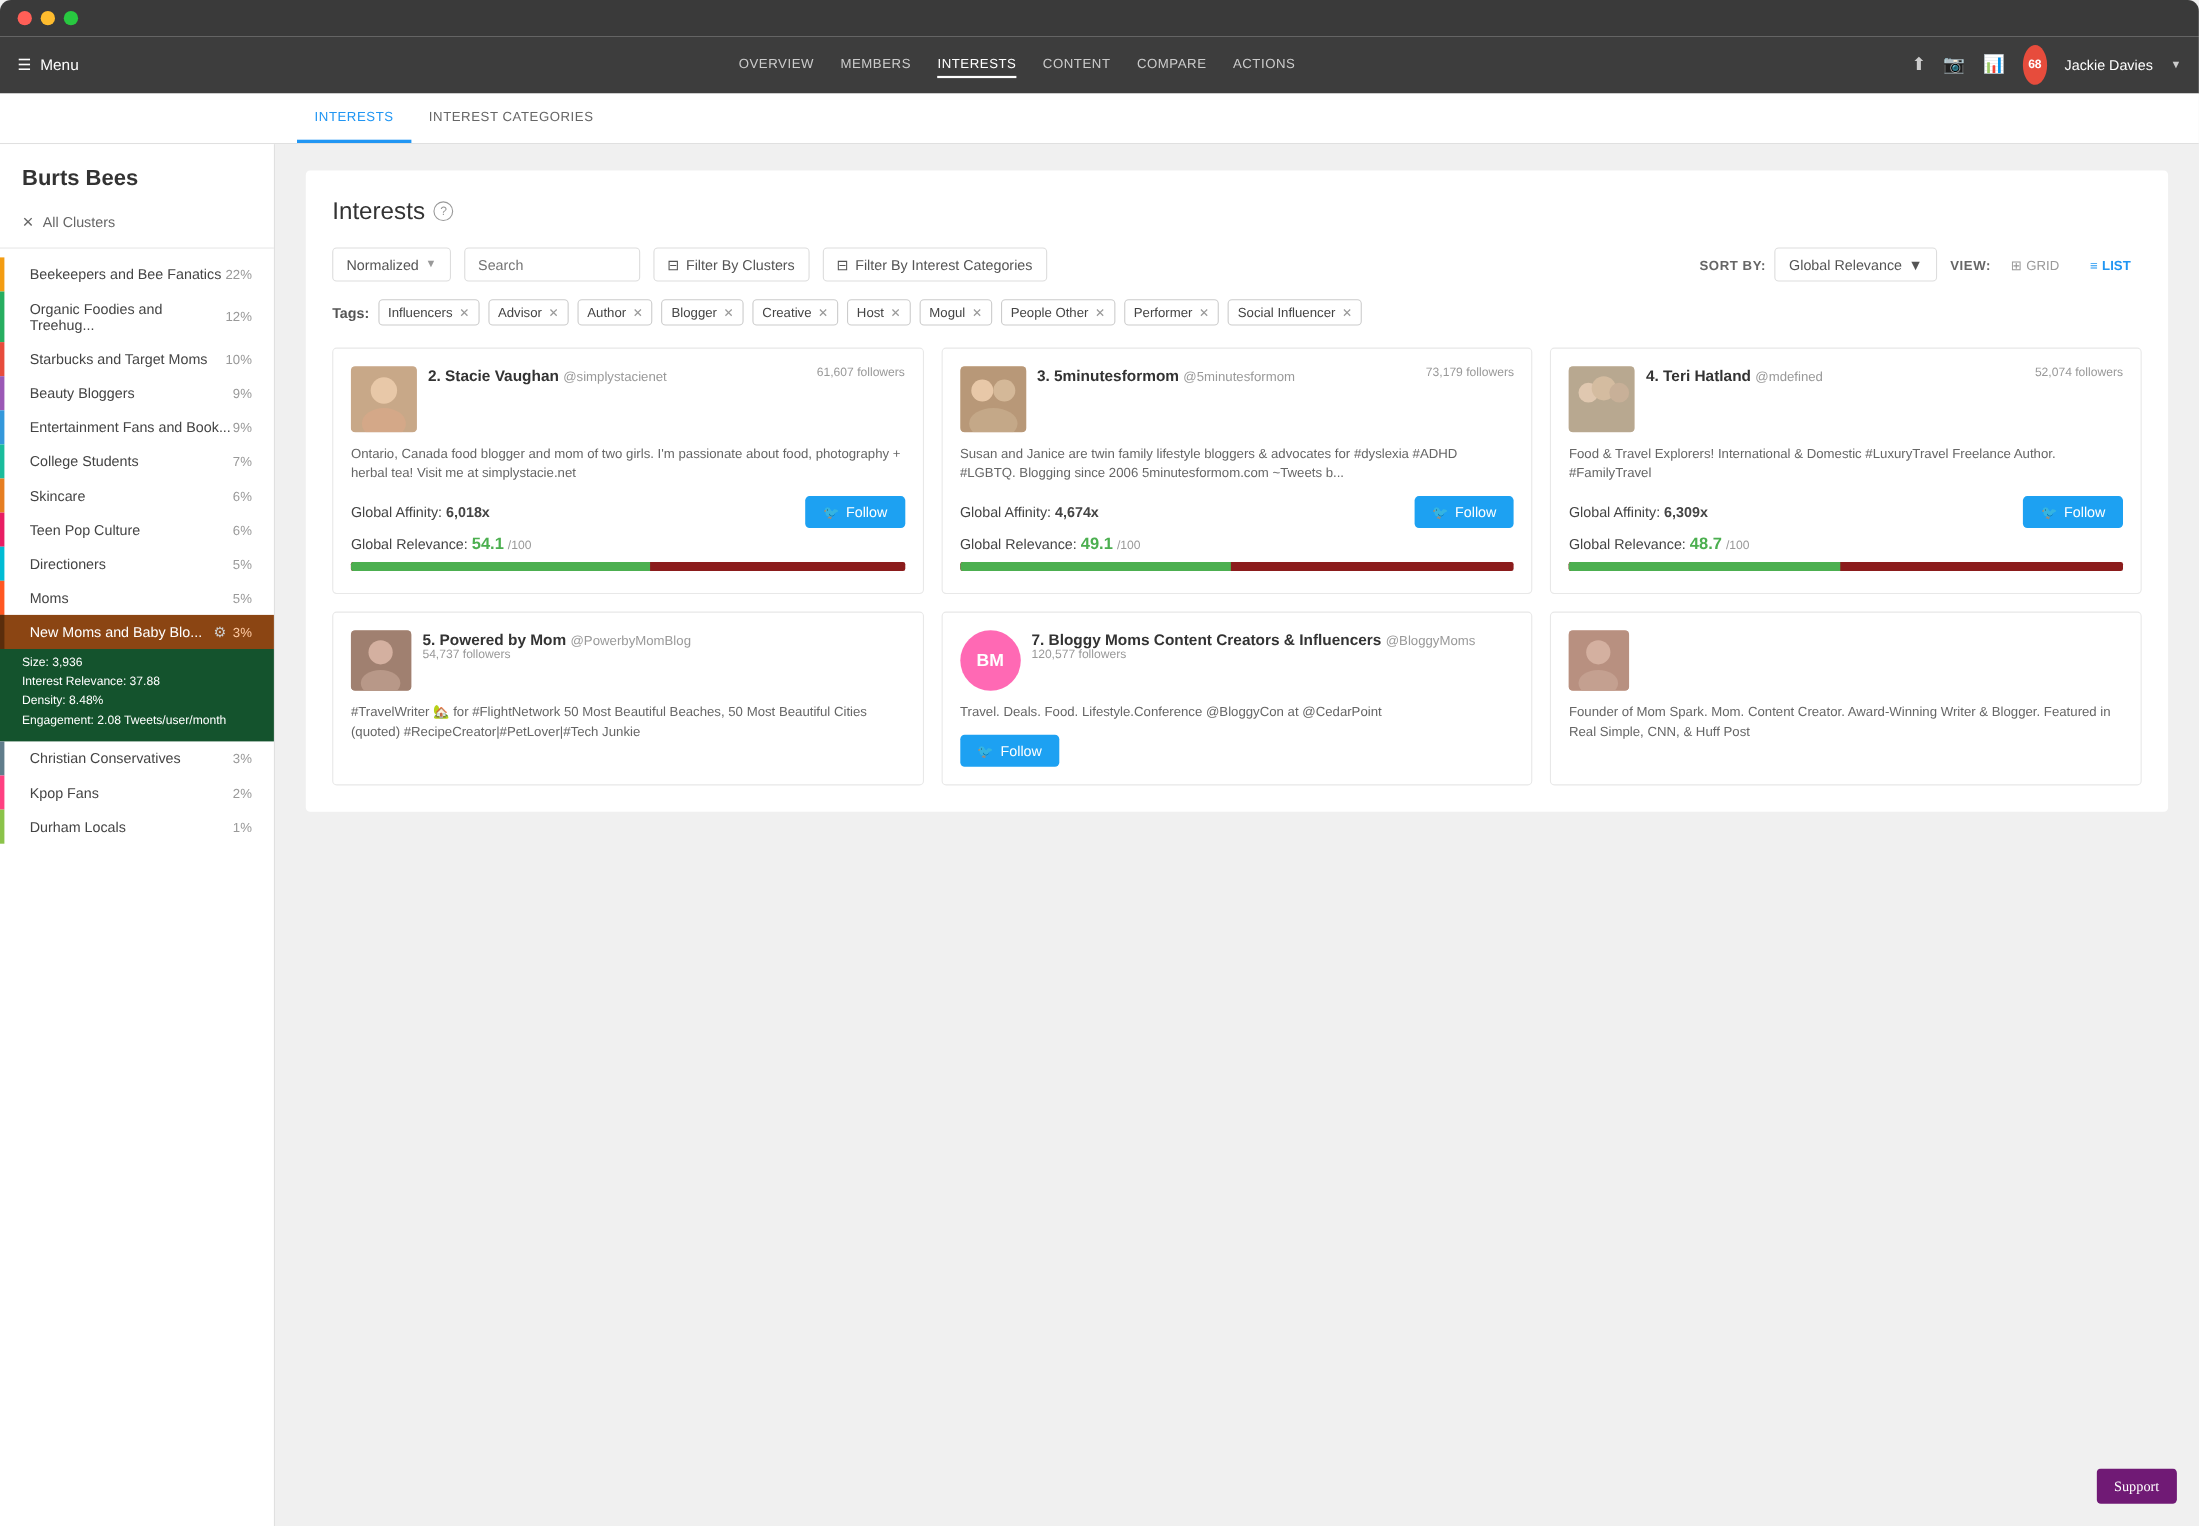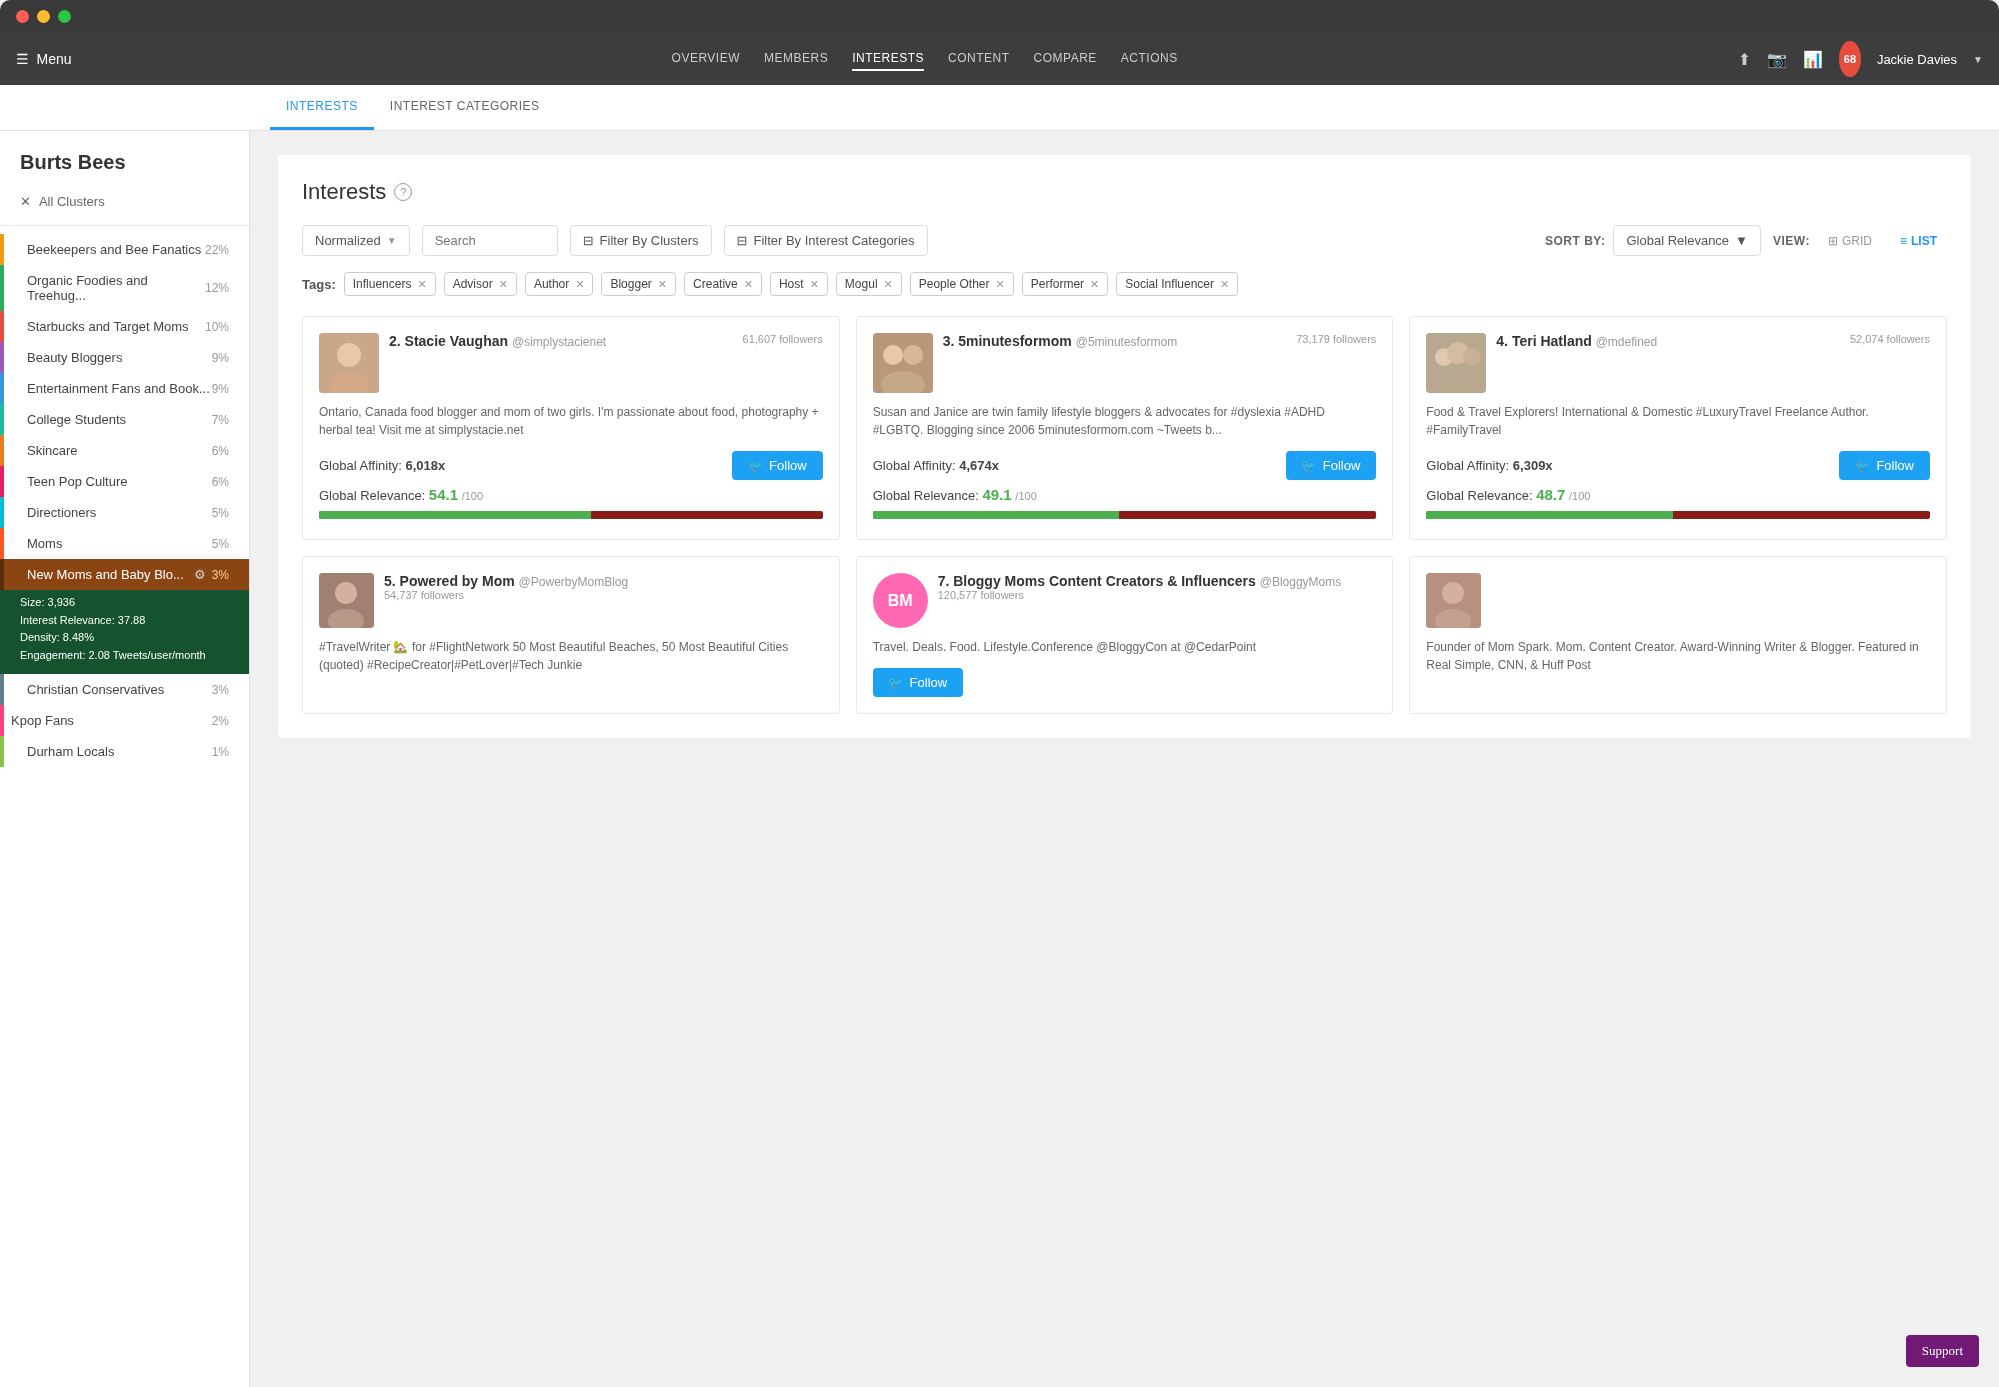--- a/index.html
+++ b/index.html
@@ -48,21 +48,21 @@
     .content-panel { background: #fff; border-radius: 4px; padding: 24px; }
 
     
     .page-title { font-size: 22px; font-weight: 400; color: #333; margin-bottom: 20px; display: flex; align-items: center; gap: 8px; }
     .help-icon { width: 18px; height: 18px; border-radius: 50%; border: 1px solid #999; color: #999; font-size: 11px; display: flex; align-items: center; justify-content: center; cursor: pointer; }
 
     
     .toolbar { display: flex; align-items: center; gap: 12px; margin-bottom: 16px; flex-wrap: wrap; }
     .dropdown-btn { display: flex; align-items: center; gap: 6px; border: 1px solid #ddd; border-radius: 4px; padding: 7px 12px; background: #fff; font-size: 13px; cursor: pointer; color: #555; }
     .dropdown-btn .arrow { font-size: 10px; color: #999; }
-    .search-input { border: 1px solid #ddd; border-radius: 4px; padding: 7px 12px; font-size: 13px; width: 136px; color: #555; outline: none; }
+    .search-input { border: 1px solid #ddd; border-radius: 4px; padding: 7px 12px; font-size: 13px; width: 160px; color: #555; outline: none; }
     .filter-btn { display: flex; align-items: center; gap: 6px; border: 1px solid #ddd; border-radius: 4px; padding: 7px 12px; background: #fff; font-size: 13px; cursor: pointer; color: #555; }
     .sort-section { display: flex; align-items: center; gap: 8px; margin-left: auto; }
     .sort-label { font-size: 12px; color: #666; font-weight: 600; letter-spacing: 0.5px; }
     .sort-dropdown { display: flex; align-items: center; gap: 6px; border: 1px solid #ddd; border-radius: 4px; padding: 7px 12px; background: #fff; font-size: 13px; cursor: pointer; color: #555; }
     .view-section { display: flex; align-items: center; gap: 8px; }
     .view-label { font-size: 12px; color: #666; font-weight: 600; letter-spacing: 0.5px; }
     .view-btn { display: flex; align-items: center; gap: 4px; padding: 6px 10px; font-size: 12px; cursor: pointer; color: #999; border: none; background: none; }
     .view-btn.active { color: #2196F3; font-weight: 600; }
 
     
@@ -229,21 +229,21 @@
 
     <div class="sidebar-item-wrapper">
       <div class="left-border" style="background:#607d8b;"></div>
       <div class="sidebar-item" style="padding-left:24px;">
         <span>Christian Conservatives</span>
         <span class="pct">3%</span>
       </div>
     </div>
     <div class="sidebar-item-wrapper">
       <div class="left-border" style="background:#ff4081;"></div>
-      <div class="sidebar-item" style="padding-left:8px;">
+      <div class="sidebar-item" style="padding-left:24px;">
         <span>Kpop Fans</span>
         <span class="pct">2%</span>
       </div>
     </div>
     <div class="sidebar-item-wrapper">
       <div class="left-border" style="background:#8bc34a;"></div>
       <div class="sidebar-item" style="padding-left:24px;gap:23px;">
         <span>Durham Locals</span>
         <span class="pct">1%</span>
       </div>

